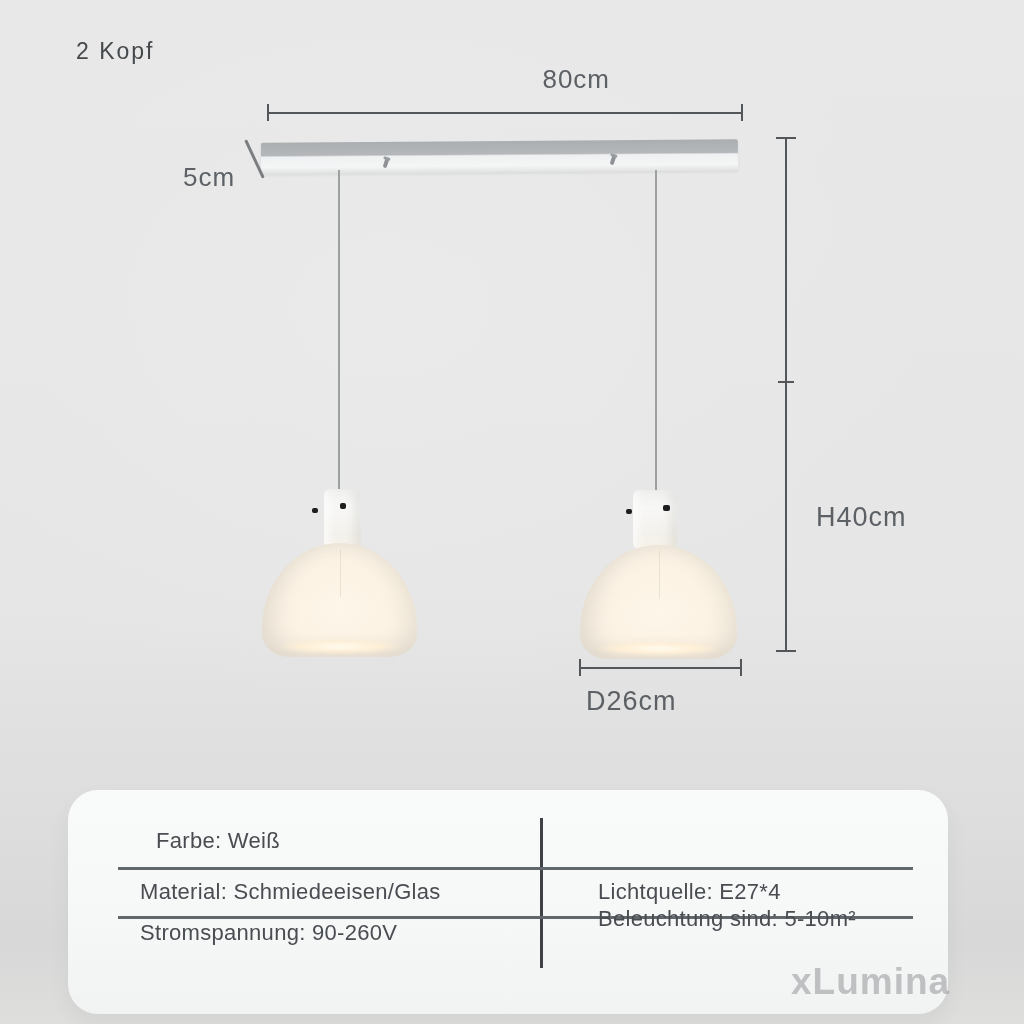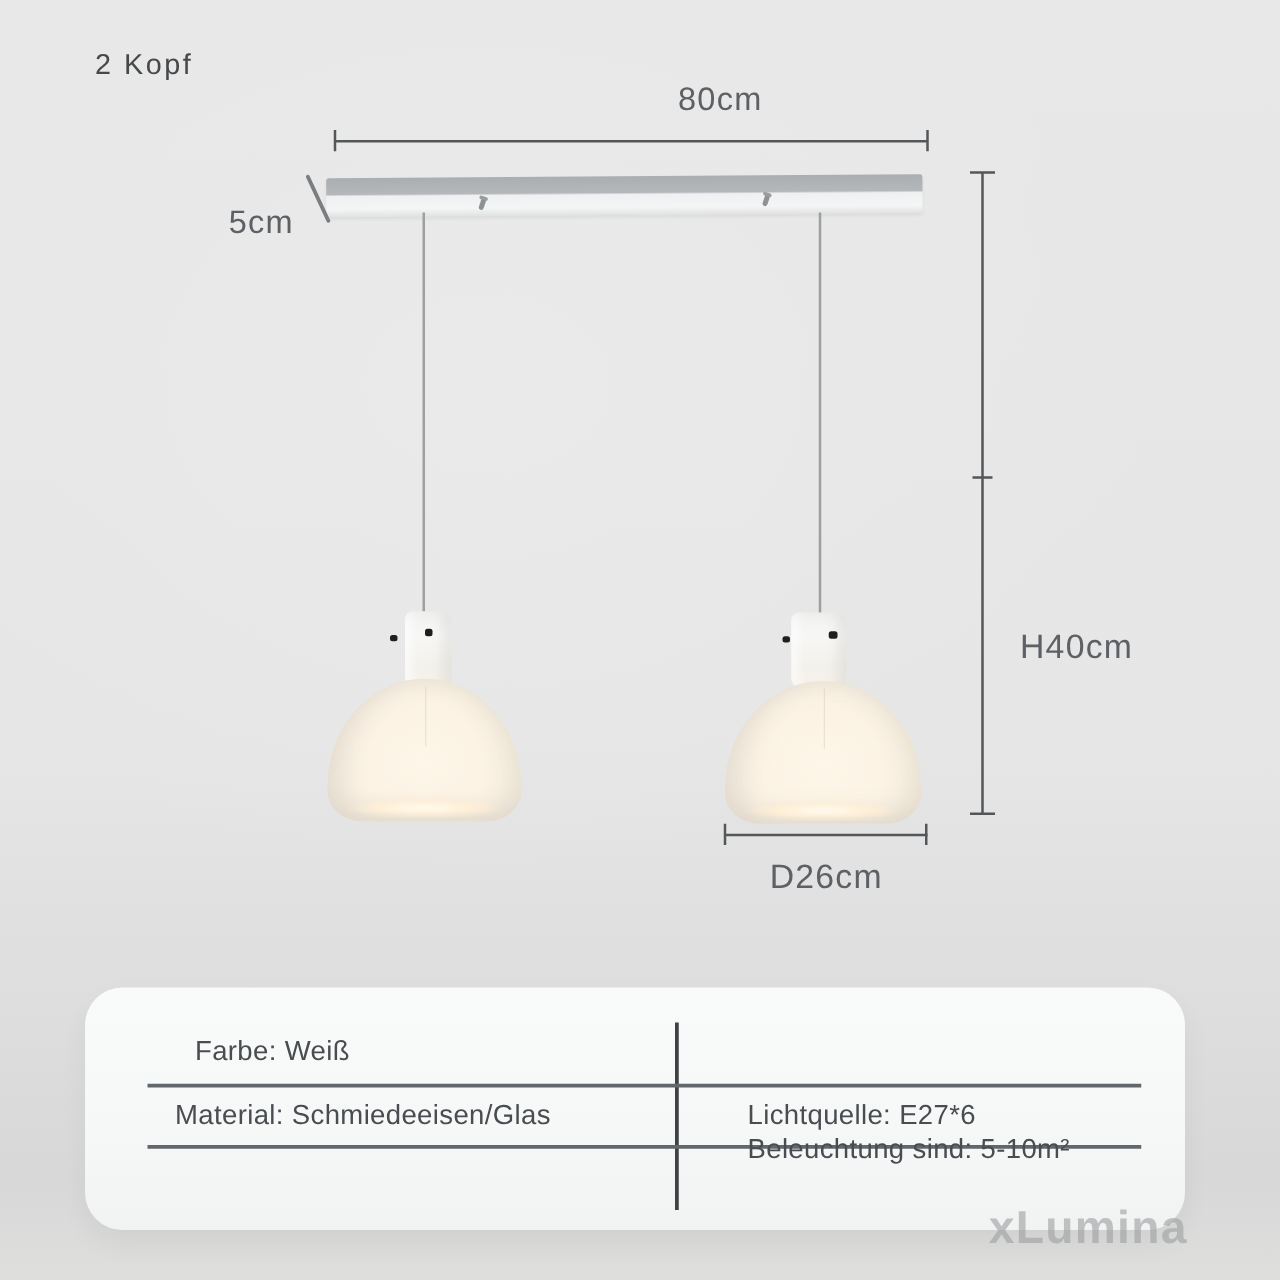--- a/index.html
+++ b/index.html
@@ -50,21 +50,21 @@
     content:"";position:absolute;left:50%;top:5%;width:1px;height:42%;
     background:rgba(196,186,170,0.30);
   }
   .shade-rim{
     position:absolute;left:8%;right:8%;bottom:3px;height:15px;border-radius:50%;
     background:radial-gradient(closest-side,#fffdf4 0%,#ffefd5 58%,rgba(255,239,213,0) 100%);
     filter:blur(1.5px);
   }
   
   .panel{
-    left:68px;top:790px;width:880px;height:194px;border-radius:30px;
+    left:68px;top:790px;width:880px;height:224px;border-radius:30px;
     background:linear-gradient(180deg,#f9fafa 0%,#f6f7f7 60%,#f1f2f2 100%);
     box-shadow:0 10px 22px rgba(0,0,0,0.05);
   }
   .spec-vline{left:472px;top:28px;width:3px;height:150px;background:#3e4145;}
   .spec-hline{left:50px;width:795px;height:3px;background:#62676b;}
   .cell{position:absolute;color:#494d51;font-size:22px;letter-spacing:0.3px;white-space:nowrap;}
   
   .watermark{
     color:#9fa1a3;opacity:0.62;font-size:37px;font-weight:bold;letter-spacing:1px;
   }
@@ -108,28 +108,29 @@
 
   <div class="abs dline-v" style="left:785px;top:138px;height:514px;"></div>
   <div class="abs tick-h" style="left:776px;top:137px;"></div>
   <div class="abs tick-h small" style="left:778px;top:381px;"></div>
   <div class="abs tick-h" style="left:776px;top:650px;"></div>
   <div class="abs dim-text" style="left:816px;top:502px;font-size:27px;">H40cm</div>
 
   <div class="abs dline-h" style="left:580px;top:667px;width:162px;"></div>
   <div class="abs tick-v" style="left:579px;top:659px;"></div>
   <div class="abs tick-v" style="left:740px;top:659px;"></div>
-  <div class="abs dim-text" style="left:586px;top:686px;width:150px;text-align:center;font-size:27px;">D26cm</div>
+  <div class="abs dim-text" style="left:586px;top:686px;width:150px;font-size:27px;">D26cm</div>
 
   <div class="abs panel">
     <div class="abs spec-vline"></div>
     <div class="abs spec-hline" style="top:77px;"></div>
     <div class="abs spec-hline" style="top:126px;"></div>
 
     <div class="cell" style="left:88px;top:38px;">Farbe: Weiß</div>
     <div class="cell" style="left:72px;top:89px;">Material: Schmiedeeisen/Glas</div>
-    <div class="cell" style="left:530px;top:89px;">Lichtquelle: E27*6</div>
+    <div class="cell" style="left:530px;top:89px;">Lichtquelle: E27*4</div>
+    <div class="cell" style="left:72px;top:130px;">Stromspannung: 90-260V</div>
     <div class="cell" style="left:530px;top:116px;">Beleuchtung sind: 5-10m²</div>
   </div>
 
   <div class="abs watermark" style="left:791px;top:961px;">xLumina</div>
 
 </div>
 
 </body></html>

